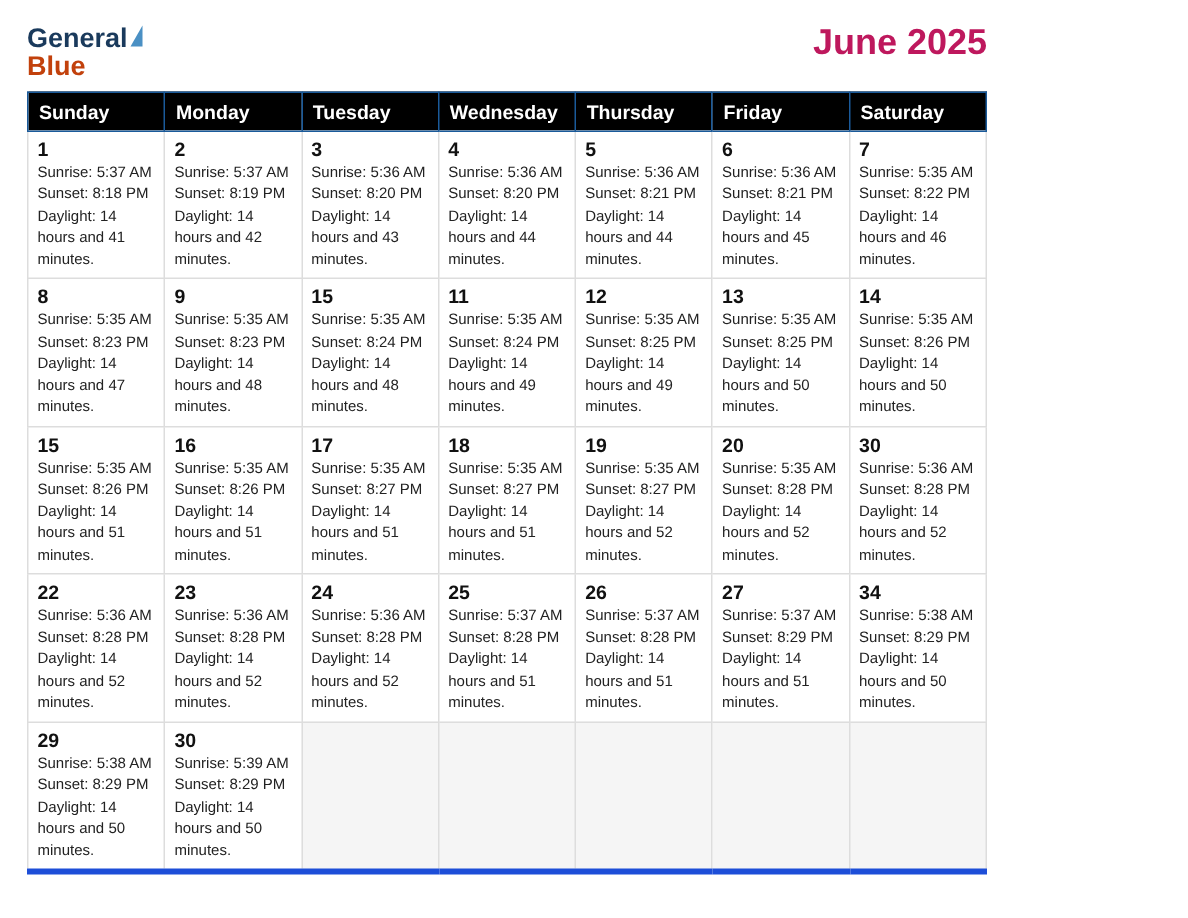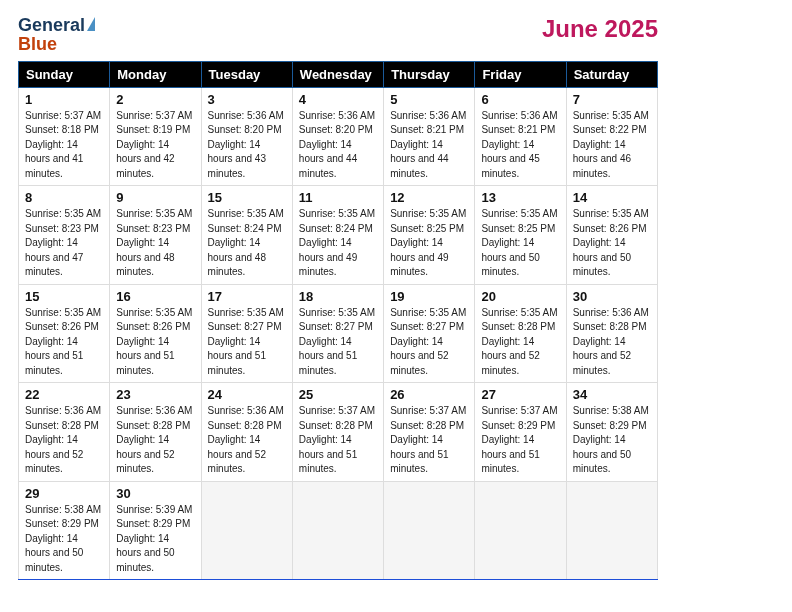--- a/index.html
+++ b/index.html
@@ -97,21 +97,21 @@
       color: #111;
       display: block;
       margin-bottom: 2px;
     }
     .day-info {
       font-size: 10px;
       line-height: 1.45;
       color: #222;
     }
     .calendar tr:last-child td {
-      border-bottom: 1px solid #1d4ed8;
+      border-bottom: 4px solid #1d4ed8;
     }
   </style>
 </head>
 <body>
 
 <div class="page">
   <div class="header-row">
     <div class="logo">
       <div style="display:flex;align-items:center;">
         <span class="logo-text">

